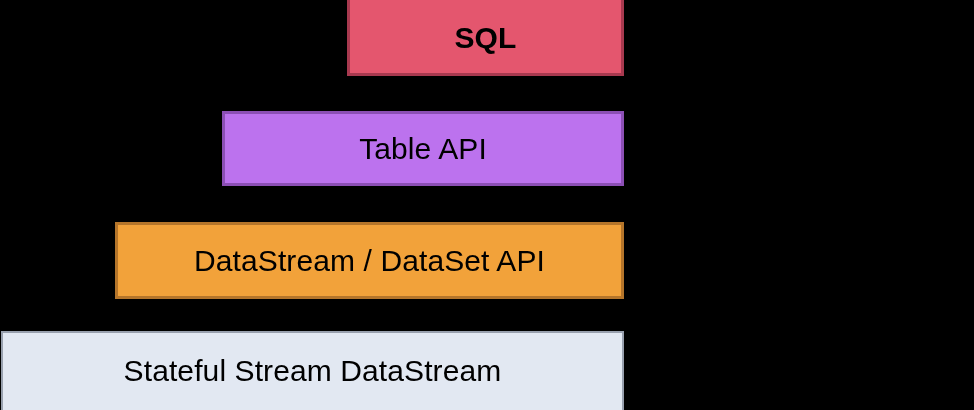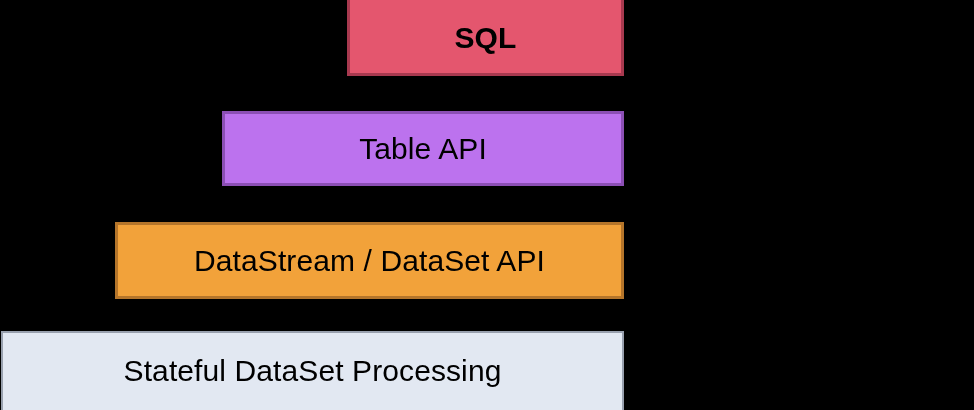--- a/index.html
+++ b/index.html
@@ -54,16 +54,16 @@
 
   <div class="layer-box" id="box-table" style="background-color: rgb(188, 114, 238); border-color: rgb(140, 79, 181); color: rgb(0, 0, 0);">
     <span class="layer-label">Table API</span>
   </div>
 
   <div class="layer-box" id="box-datastream" style="background-color: rgb(242, 162, 58); border-color: rgb(181, 117, 42); color: rgb(0, 0, 0);">
     <span class="layer-label">DataStream / DataSet API</span>
   </div>
 
   <div class="layer-box" id="box-stateful" style="background-color: rgb(226, 232, 242); border-color: rgb(152, 160, 174); color: rgb(0, 0, 0);">
-    <span class="layer-label">Stateful DataSet Processing</span>
+    <span class="layer-label">Stateful Stream DataStream</span>
   </div>
 
 </div>
 
 </body></html>

